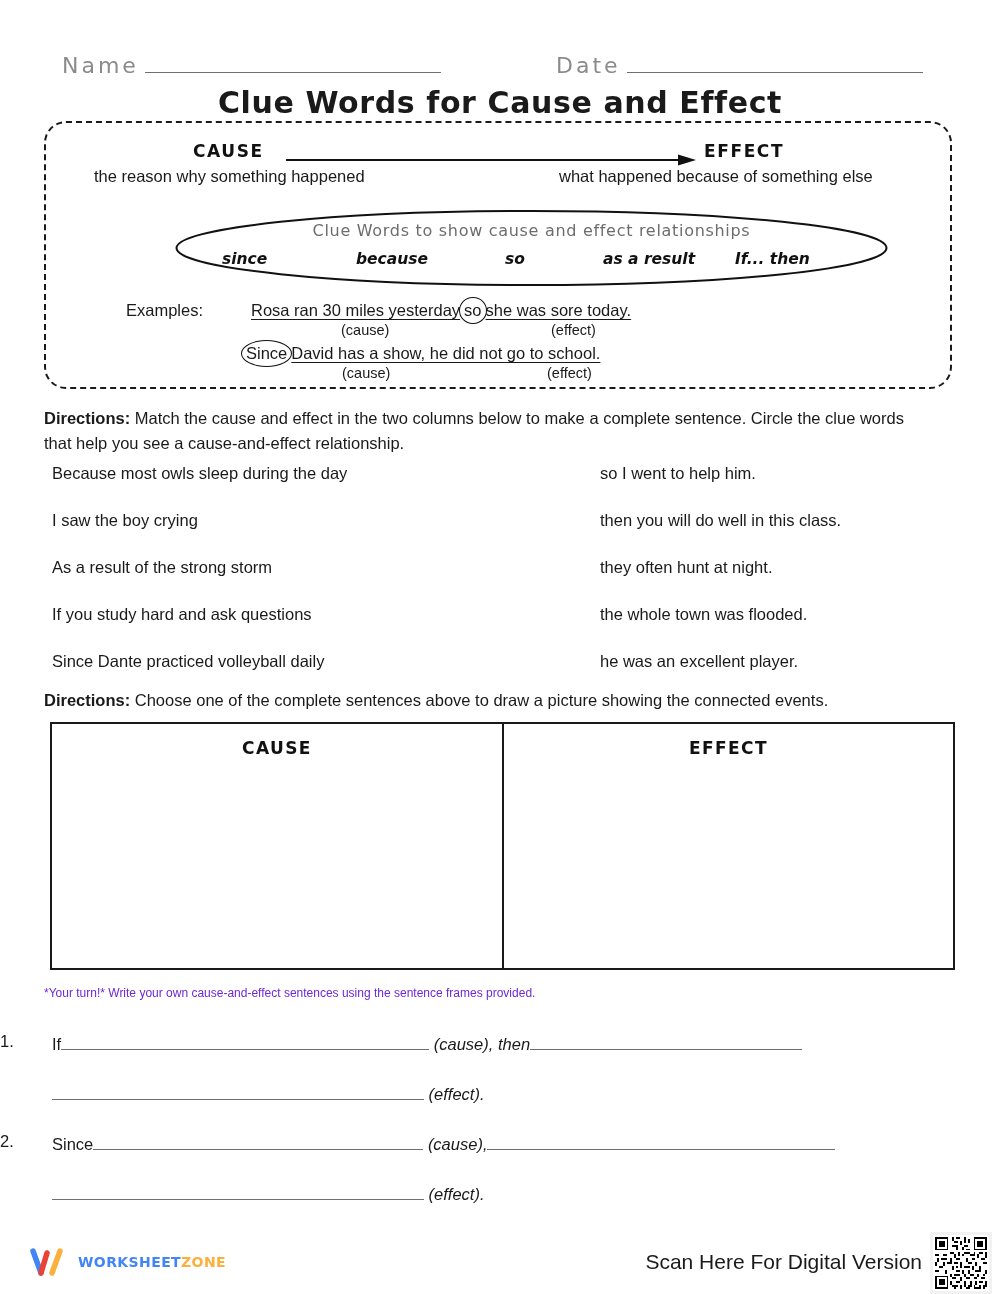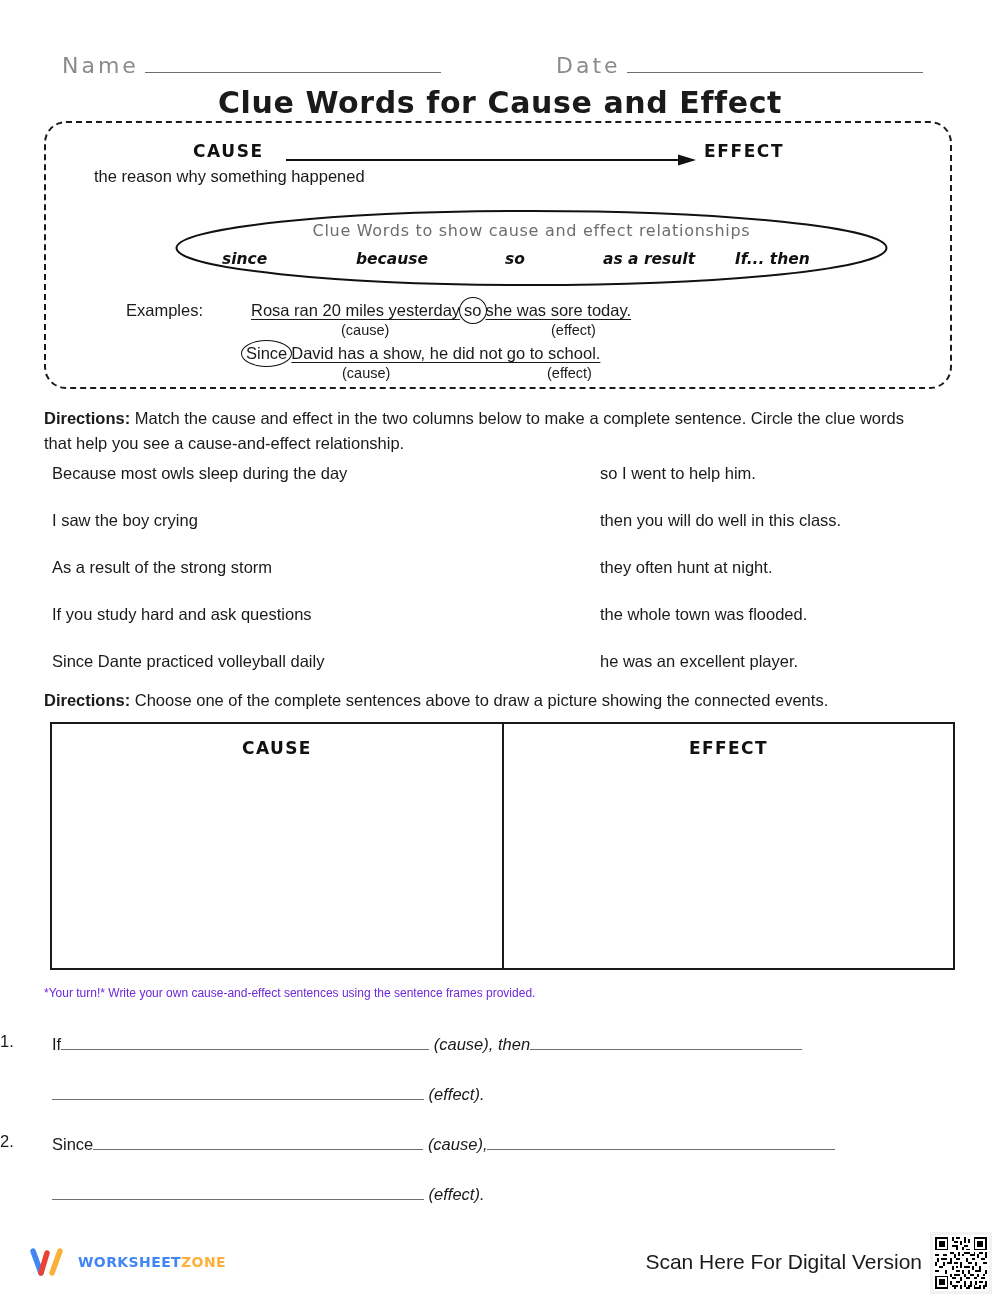--- a/index.html
+++ b/index.html
@@ -373,41 +373,42 @@
       <svg width="410" height="12" viewBox="0 0 410 12">
         <line x1="0" y1="6" x2="396" y2="6" stroke="#111" stroke-width="2.2"></line>
         <polygon points="410,6 392,0.5 392,11.5" fill="#111"></polygon>
       </svg>
     </span>
     <span class="ce-label effect">EFFECT</span>
   </div>
 
   <div class="ce-desc">
     <span class="d-cause">the reason why something happened</span>
+    <span class="d-effect">what happened because of something else</span>
   </div>
 
   <div class="ellipse-wrap">
     <svg width="715" height="78" viewBox="0 0 715 78">
       <ellipse cx="357.5" cy="39" rx="355" ry="37" fill="none" stroke="#111" stroke-width="2"></ellipse>
     </svg>
     <div class="ellipse-title">Clue Words to show cause and effect relationships</div>
     <div class="clue-words">
       <span class="cw0">since</span>
       <span class="cw1">because</span>
       <span class="cw2">so</span>
       <span class="cw3">as a result</span>
       <span class="cw4">If... then</span>
     </div>
   </div>
 
   <div class="examples">
     <span class="ex-label">Examples:</span>
 
     <div class="ex-line ex-line1">
-      <span class="ul">Rosa ran 20 miles yesterday</span><span class="circled">so</span><span class="ul">she was sore today.</span>
+      <span class="ul">Rosa ran 30 miles yesterday</span><span class="circled">so</span><span class="ul">she was sore today.</span>
     </div>
     <div class="ex-tags tags1">
       <span class="t-cause">(cause)</span>
       <span class="t-effect">(effect)</span>
     </div>
 
     <div class="ex-line ex-line2">
       <span class="circled">Since</span><span class="ul">David has a show, he did not go to school.</span>
     </div>
     <div class="ex-tags tags2">

